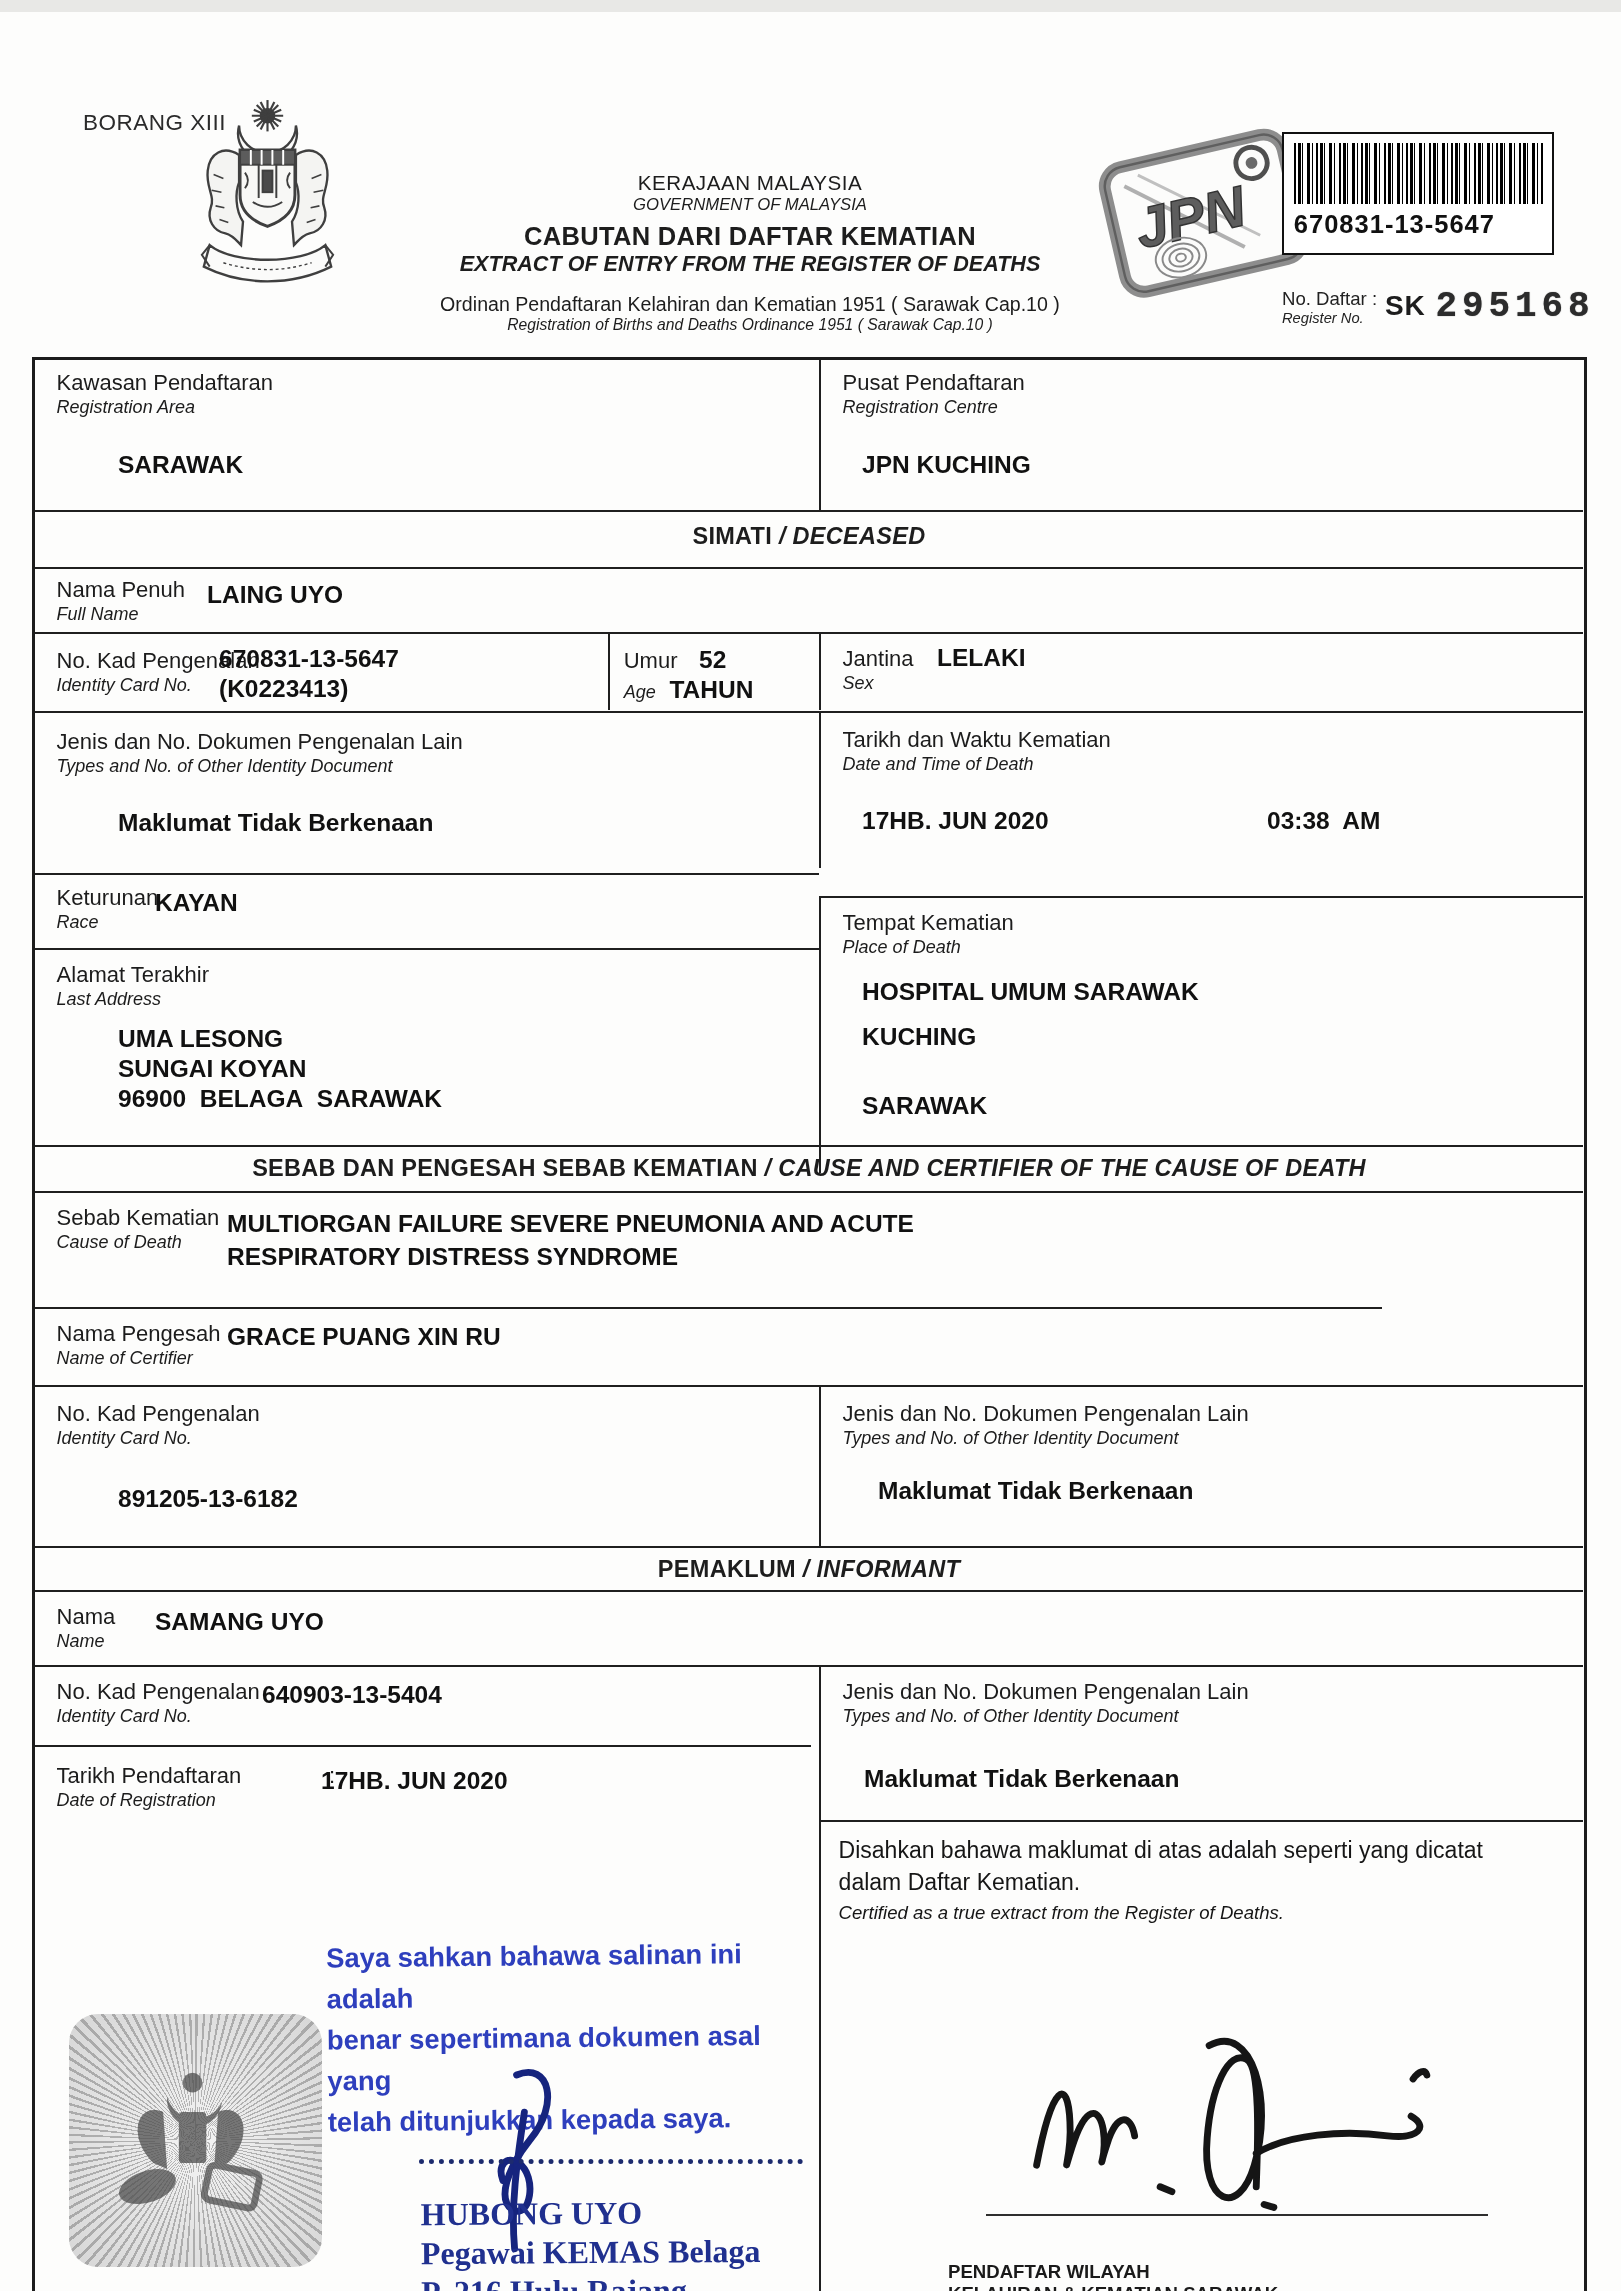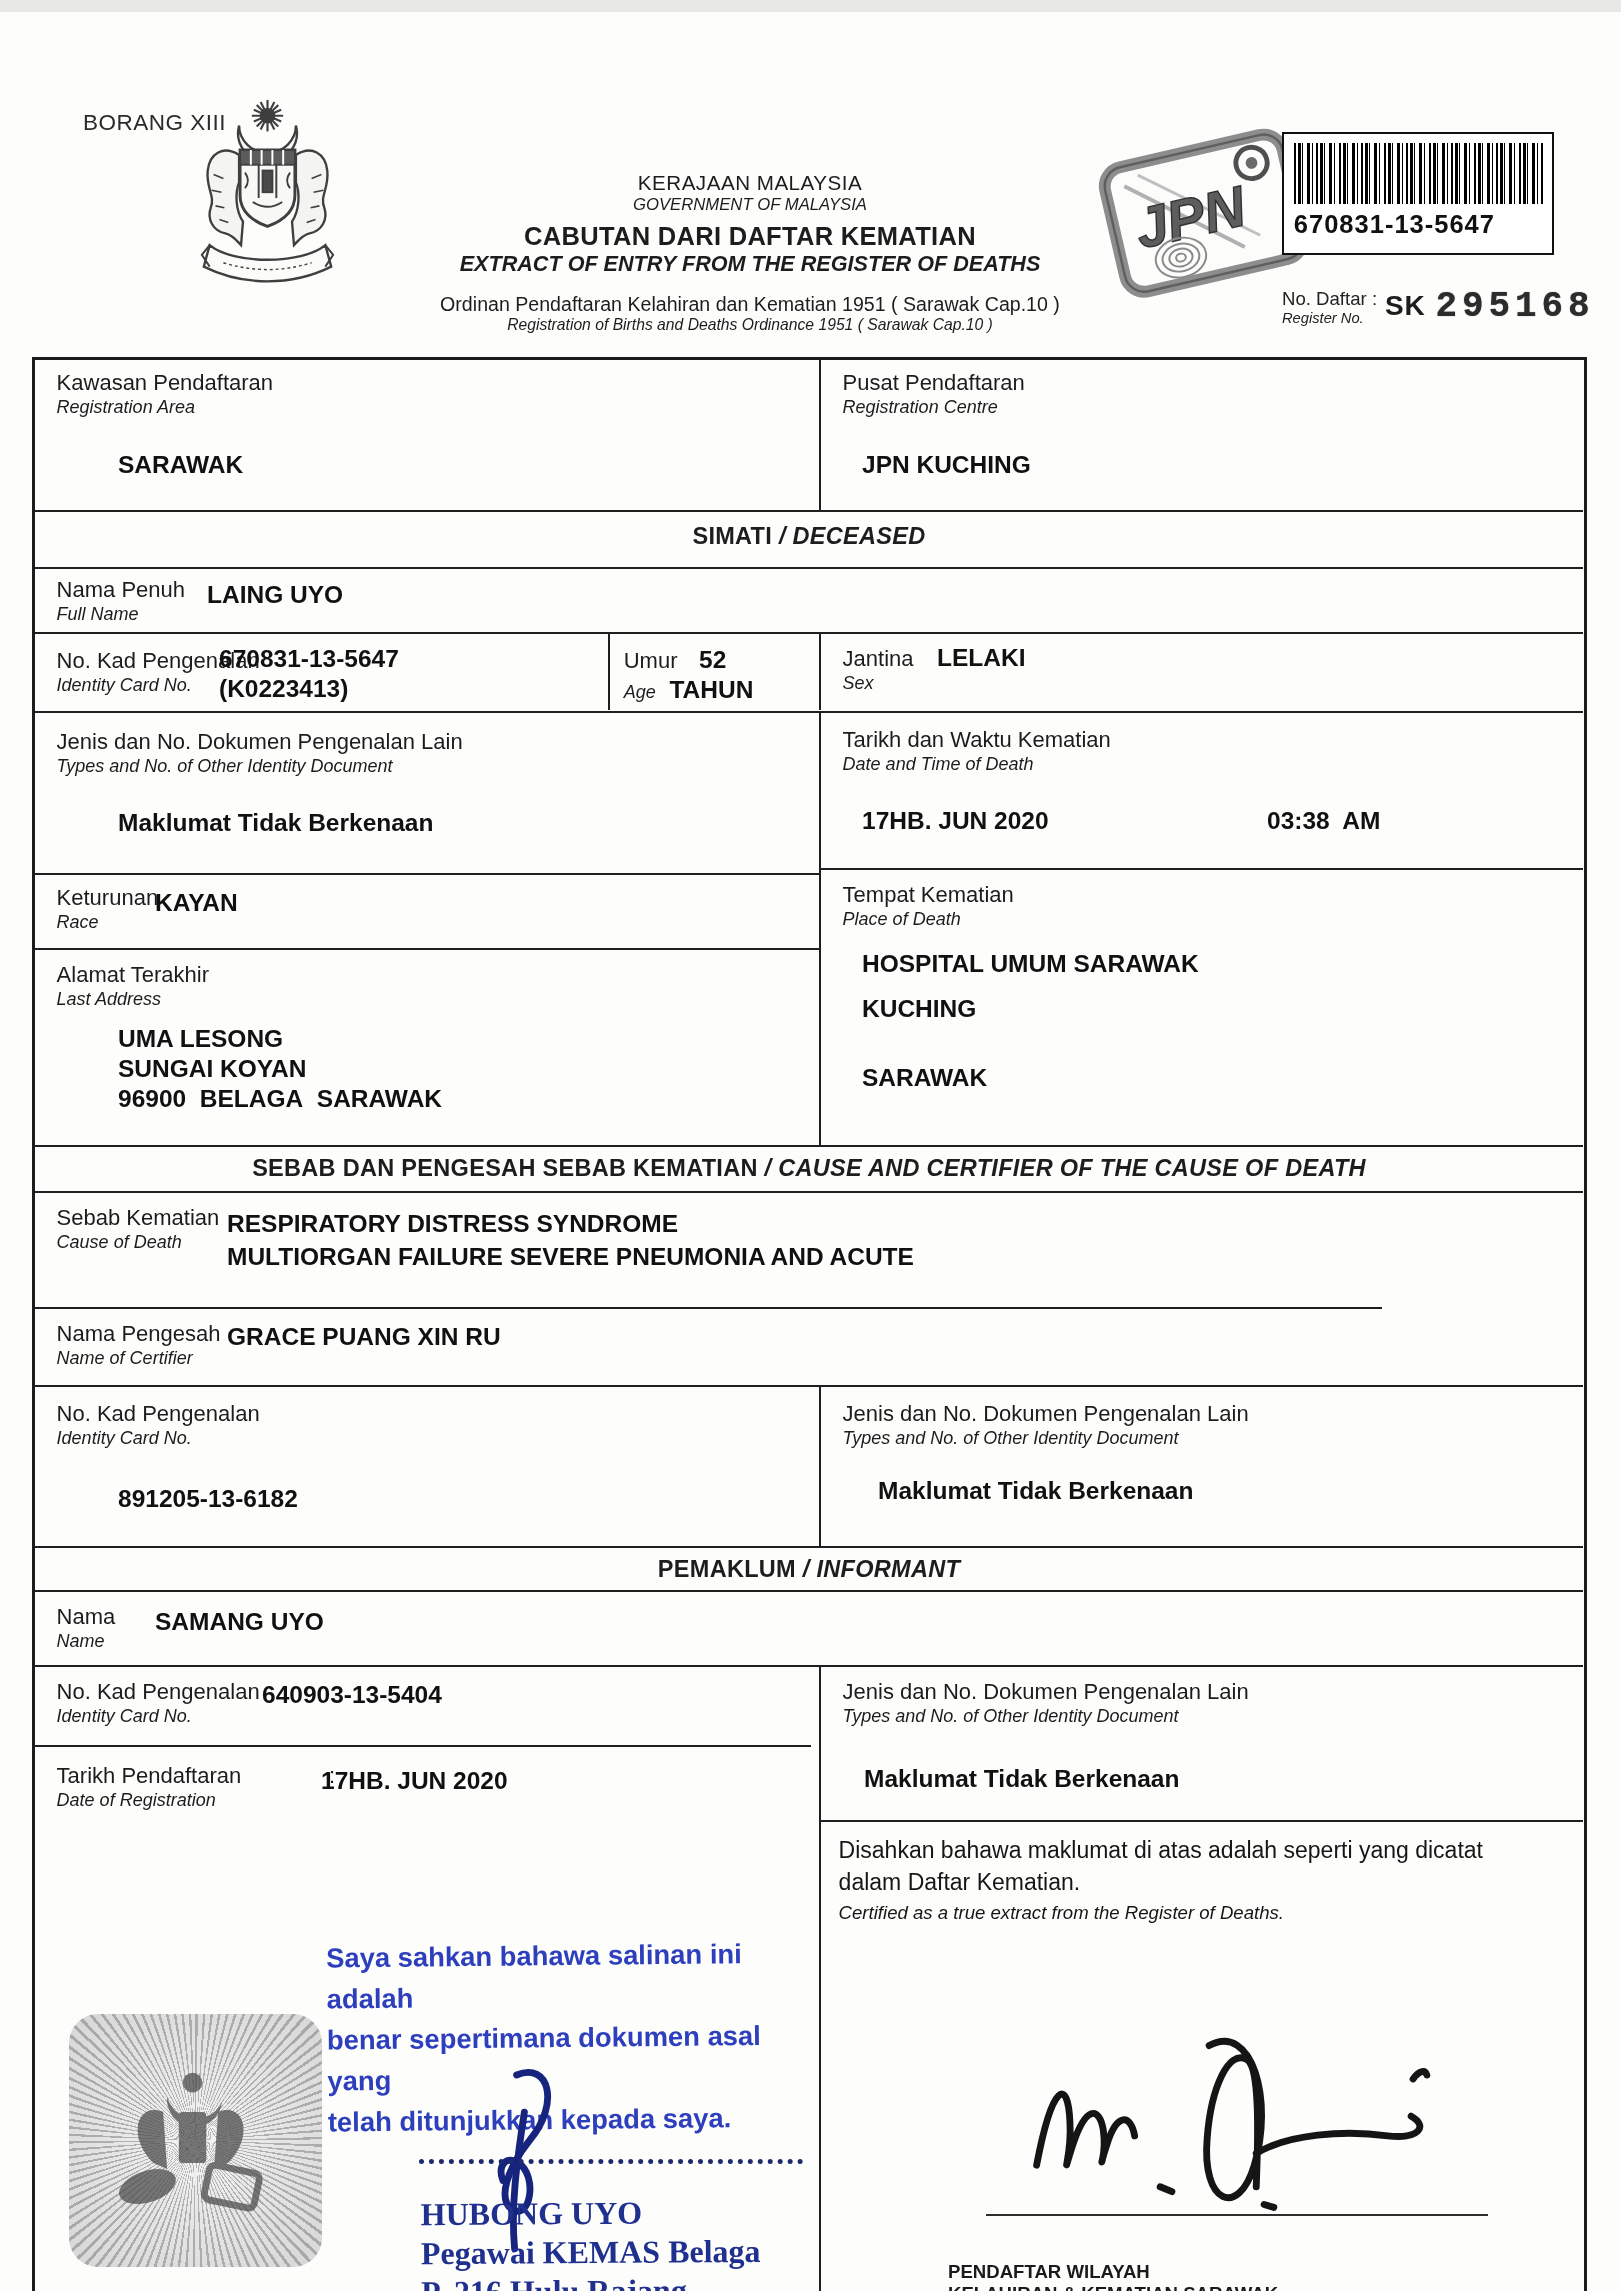--- a/index.html
+++ b/index.html
@@ -212,21 +212,21 @@
     </div>
 
     <div class="cell bt" style="left:0;top:513px;width:784px;height:75px">
       <div class="labels" style="top:9.8px">
         <div class="lbl">Keturunan</div>
         <div class="lbl-en">Race</div>
       </div>
       <div class="val" style="left:120px;top:13.7px">KAYAN</div>
     </div>
 
-    <div class="cell bt bl" style="left:784px;top:508px;width:764px;height:277px">
+    <div class="cell bt bl" style="left:784px;top:536px;width:764px;height:277px">
       <div class="labels" style="top:11.8px">
         <div class="lbl">Tempat Kematian</div>
         <div class="lbl-en">Place of Death</div>
       </div>
       <div class="val" style="left:41px;top:80px">HOSPITAL UMUM SARAWAK</div>
       <div class="val" style="left:41px;top:125px">KUCHING</div>
       <div class="val" style="left:41px;top:194px">SARAWAK</div>
     </div>
 
     <div class="cell bt" style="left:0;top:588px;width:784px;height:197px">
@@ -244,22 +244,22 @@
     <div class="cell bt sec-head" style="left:0;top:785px;width:1548px;height:46px;padding-top:7.8px">
       <span>SEBAB DAN PENGESAH SEBAB KEMATIAN </span><span class="sec-en">/ CAUSE AND CERTIFIER OF THE CAUSE OF DEATH</span>
     </div>
 
     <div class="cell bt" style="left:0;top:831px;width:1548px;height:116px">
       <div class="labels" style="top:11.8px">
         <div class="lbl">Sebab Kematian</div>
         <div class="lbl-en">Cause of Death</div>
       </div>
       <div class="val val-ml" style="left:192px;top:13.7px;white-space:normal;width:1078px;line-height:33px">
+        <div>MULTIORGAN FAILURE SEVERE PNEUMONIA AND ACUTE</div>
         <div>RESPIRATORY DISTRESS SYNDROME</div>
-        <div>MULTIORGAN FAILURE SEVERE PNEUMONIA AND ACUTE</div>
       </div>
     </div>
 
     <div class="cell bt" style="left:0;top:947px;width:1347px;height:78px">
       <div class="labels" style="top:11.8px">
         <div class="lbl">Nama Pengesah</div>
         <div class="lbl-en">Name of Certifier</div>
       </div>
       <div class="val" style="left:192px;top:13.7px">GRACE PUANG XIN RU</div>
     </div>

